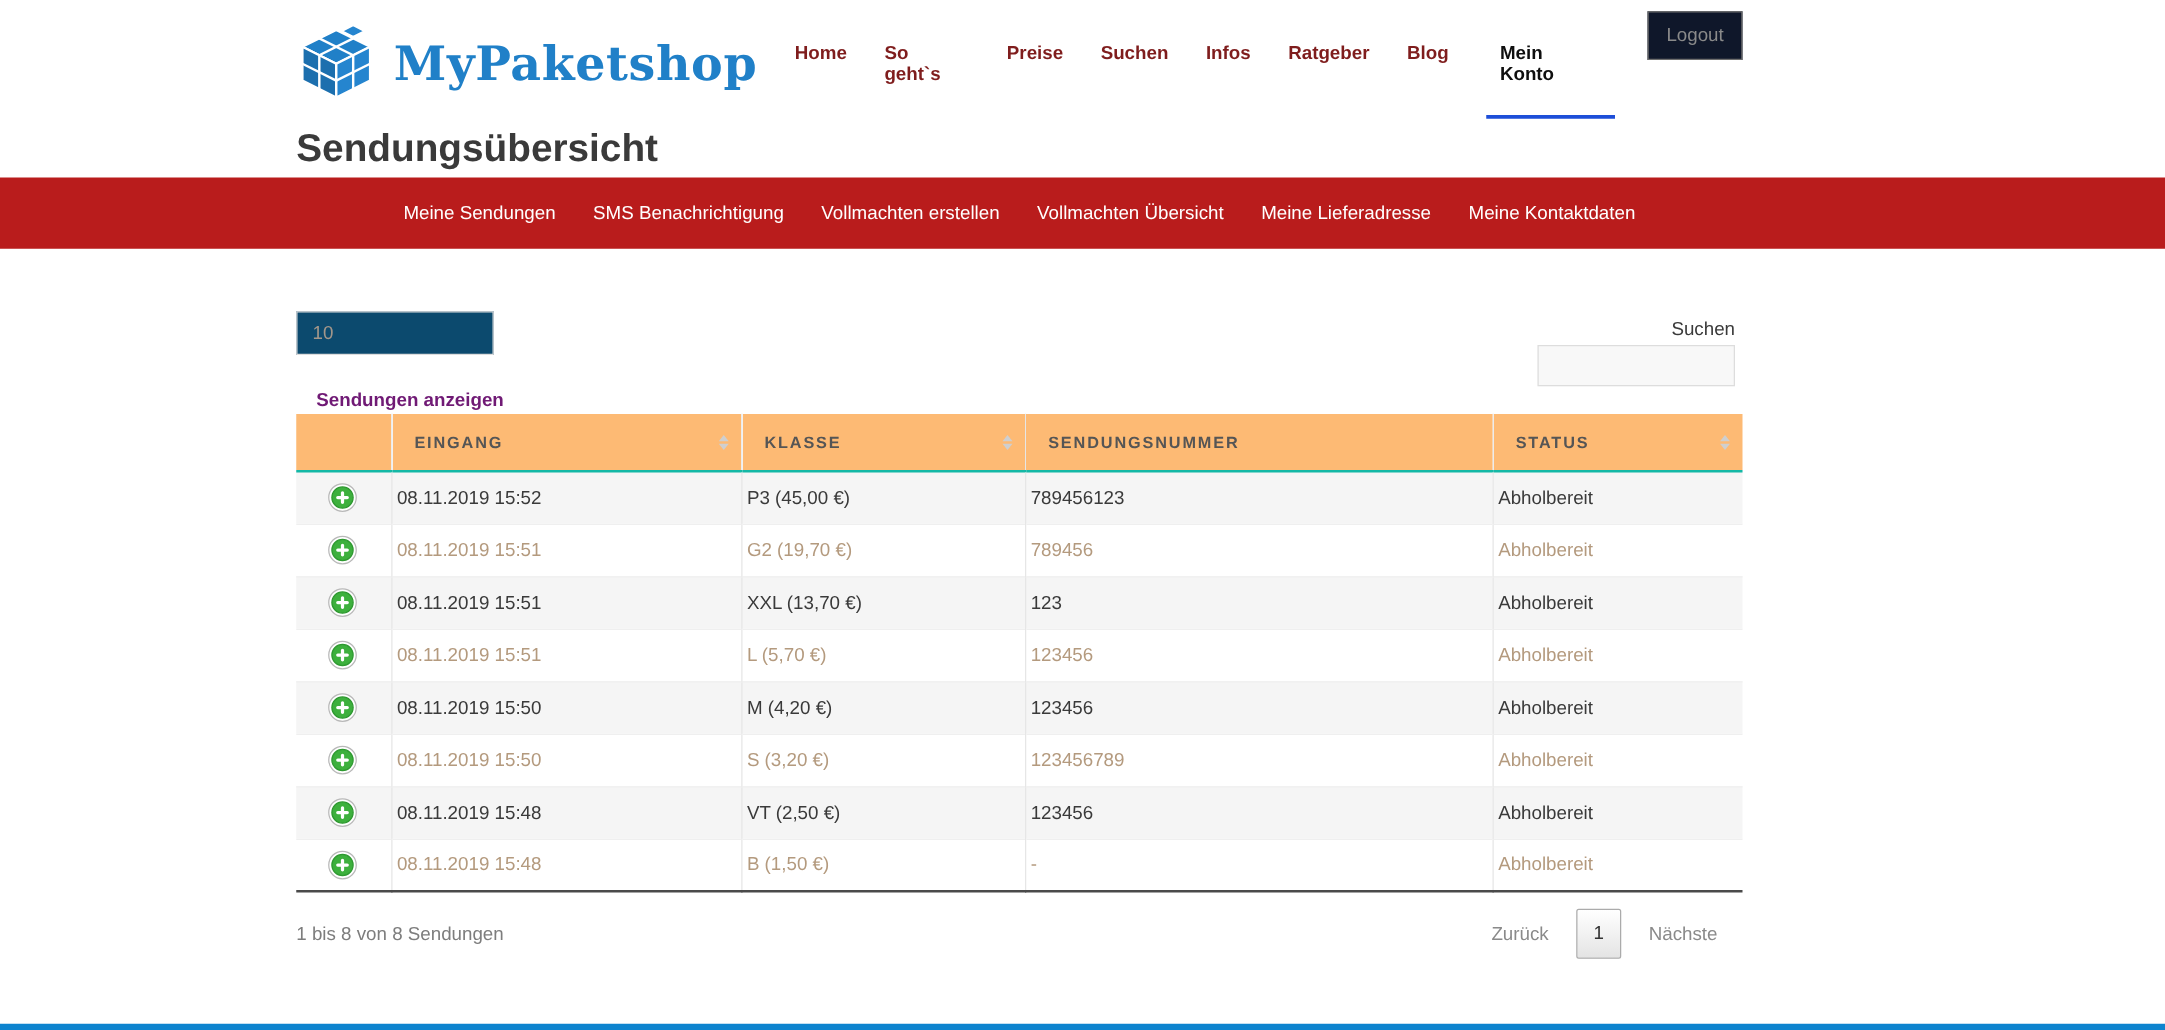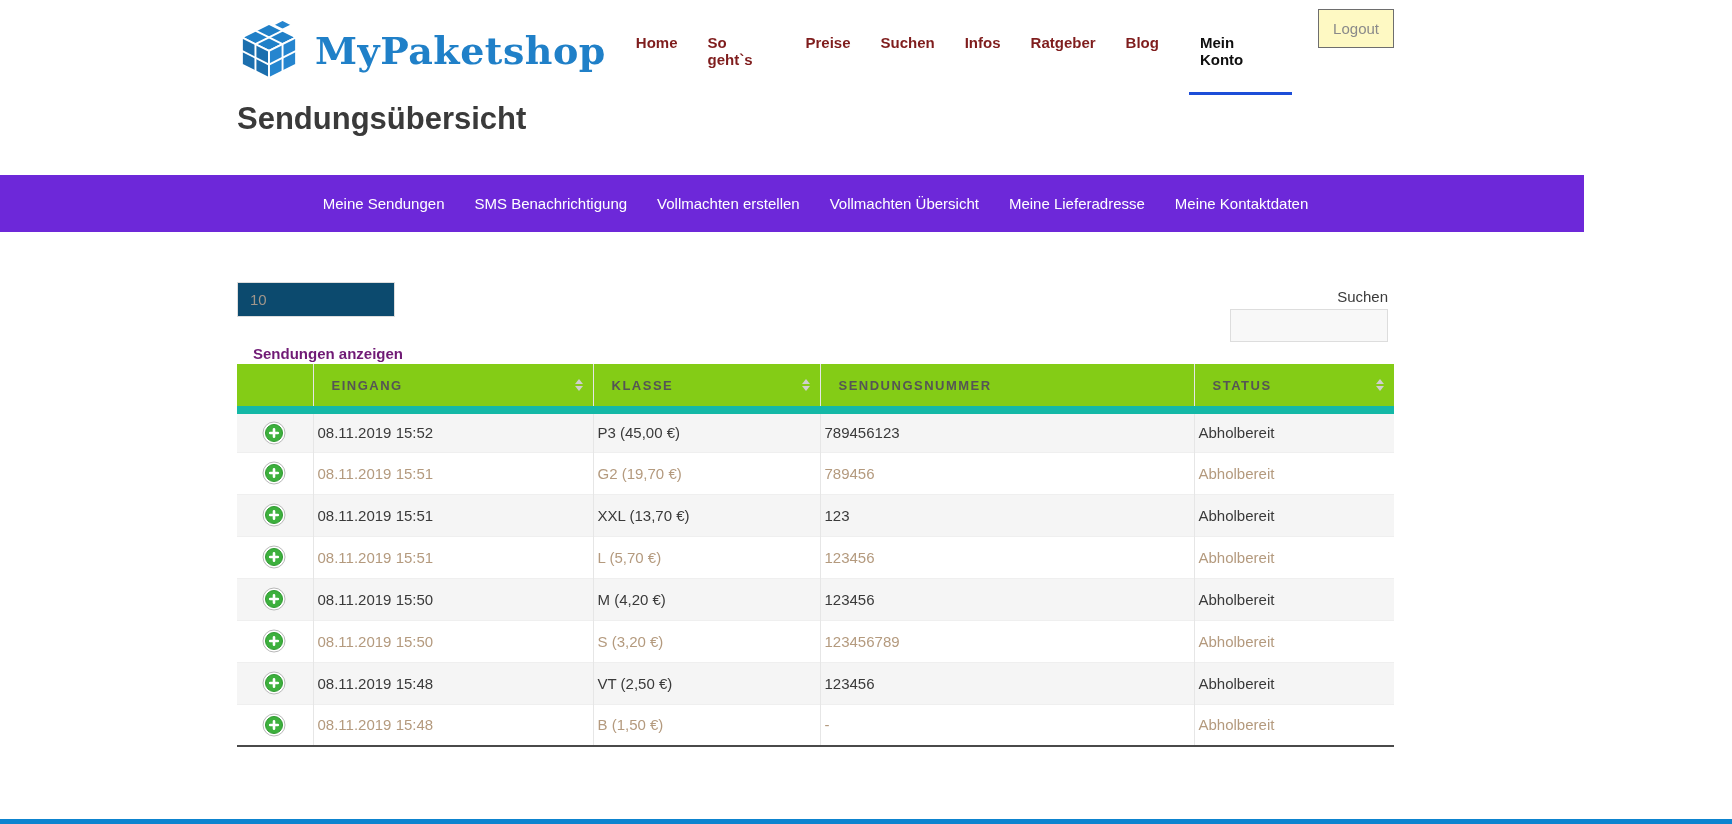--- a/index.html
+++ b/index.html
@@ -23,30 +23,30 @@
   .top-nav { margin-left:auto; display:flex; align-items:flex-start; padding-top:14px; }
   .top-nav a {
     display:inline-block; color:#7f1d1d; font-weight:bold; font-size:15px;
     text-decoration:none; margin-left:30px; padding-bottom:24px; cursor:pointer;
   }
   .top-nav a.active {
     color:#0f0f0f; border-bottom:3px solid #1d4ed8; padding-left:11px; padding-right:11px;
   }
   .logout-btn {
     margin-left:26px; margin-top:-11px;
-    border:1px solid #6e6e6e; background:#fef9c3; color:#8a8a8a;
+    border:1px solid #6e6e6e; background:#0f172a; color:#8a8a8a;
     font-size:15px; font-family:"Liberation Sans",sans-serif;
     padding:10px 14px; cursor:pointer;
   }
   .page-title {
     margin:6px 0 0 0; font-size:31px; font-weight:bold; color:#3a3a3a;
   }
 
   
-  .sub-nav-bar { margin-top:38px; height:57px; width:1584px; background:#6d28d9; }
+  .sub-nav-bar { margin-top:5px; height:57px; width:1732px; background:#b91c1c; }
   .sub-nav {
     width:1157px; margin-left:237px; height:100%;
     display:flex; justify-content:center; align-items:center; column-gap:30px;
   }
   .sub-nav a { color:#ffffff; font-size:15px; text-decoration:none; white-space:nowrap; cursor:pointer; }
 
   
   .controls { position:relative; height:82px; margin-top:50px; }
   .length-input {
     position:absolute; left:0; top:0; width:158px; height:35px;
@@ -62,23 +62,23 @@
   }
 
   
   table.shipments { width:100%; border-collapse:collapse; table-layout:fixed; }
   col.c-icon { width:76px; }
   col.c-eingang { width:280px; }
   col.c-klasse { width:227px; }
   col.c-nummer { width:374px; }
   col.c-status { width:200px; }
   thead th {
-    background:#84cc16; height:46px; text-align:left;
+    background:#fdba74; height:46px; text-align:left;
     font-size:13px; font-weight:bold; letter-spacing:1.5px; color:#555;
-    border-bottom:8px solid #14b8a6; padding-left:18px; position:relative;
+    border-bottom:2px solid #14b8a6; padding-left:18px; position:relative;
     cursor:pointer;
   }
   thead th + th, tbody td + td { border-left:1px solid #e6e6e6; }
   tbody td { height:42px; font-size:15px; padding-left:4px; }
   tbody tr { border-top:1px solid #efefef; }
   tbody tr:nth-child(odd) { background:#f5f5f5; }
   tbody tr:nth-child(odd) td { color:#3a3a3a; }
   tbody tr:nth-child(even) { background:#ffffff; }
   tbody tr:nth-child(even) td { color:#b49a7e; }
   tbody tr:last-child { border-bottom:2px solid #4a4a4a; }
@@ -317,15 +317,23 @@
       </span>
     </td>
     <td>08.11.2019 15:48</td>
     <td>B (1,50 €)</td>
     <td>-</td>
     <td>Abholbereit</td>
   </tr>
       </tbody>
   </table>
 
+  <div class="pagination-row">
+    <div class="page-info">1 bis 8 von 8 Sendungen</div>
+    <div class="pager">
+      <a class="nav-link">Zurück</a>
+      <div class="page-box">1</div>
+      <a class="nav-link">Nächste</a>
+    </div>
+  </div>
 </div>
 
 <div class="footer-strip"></div>
 
 </body></html>

